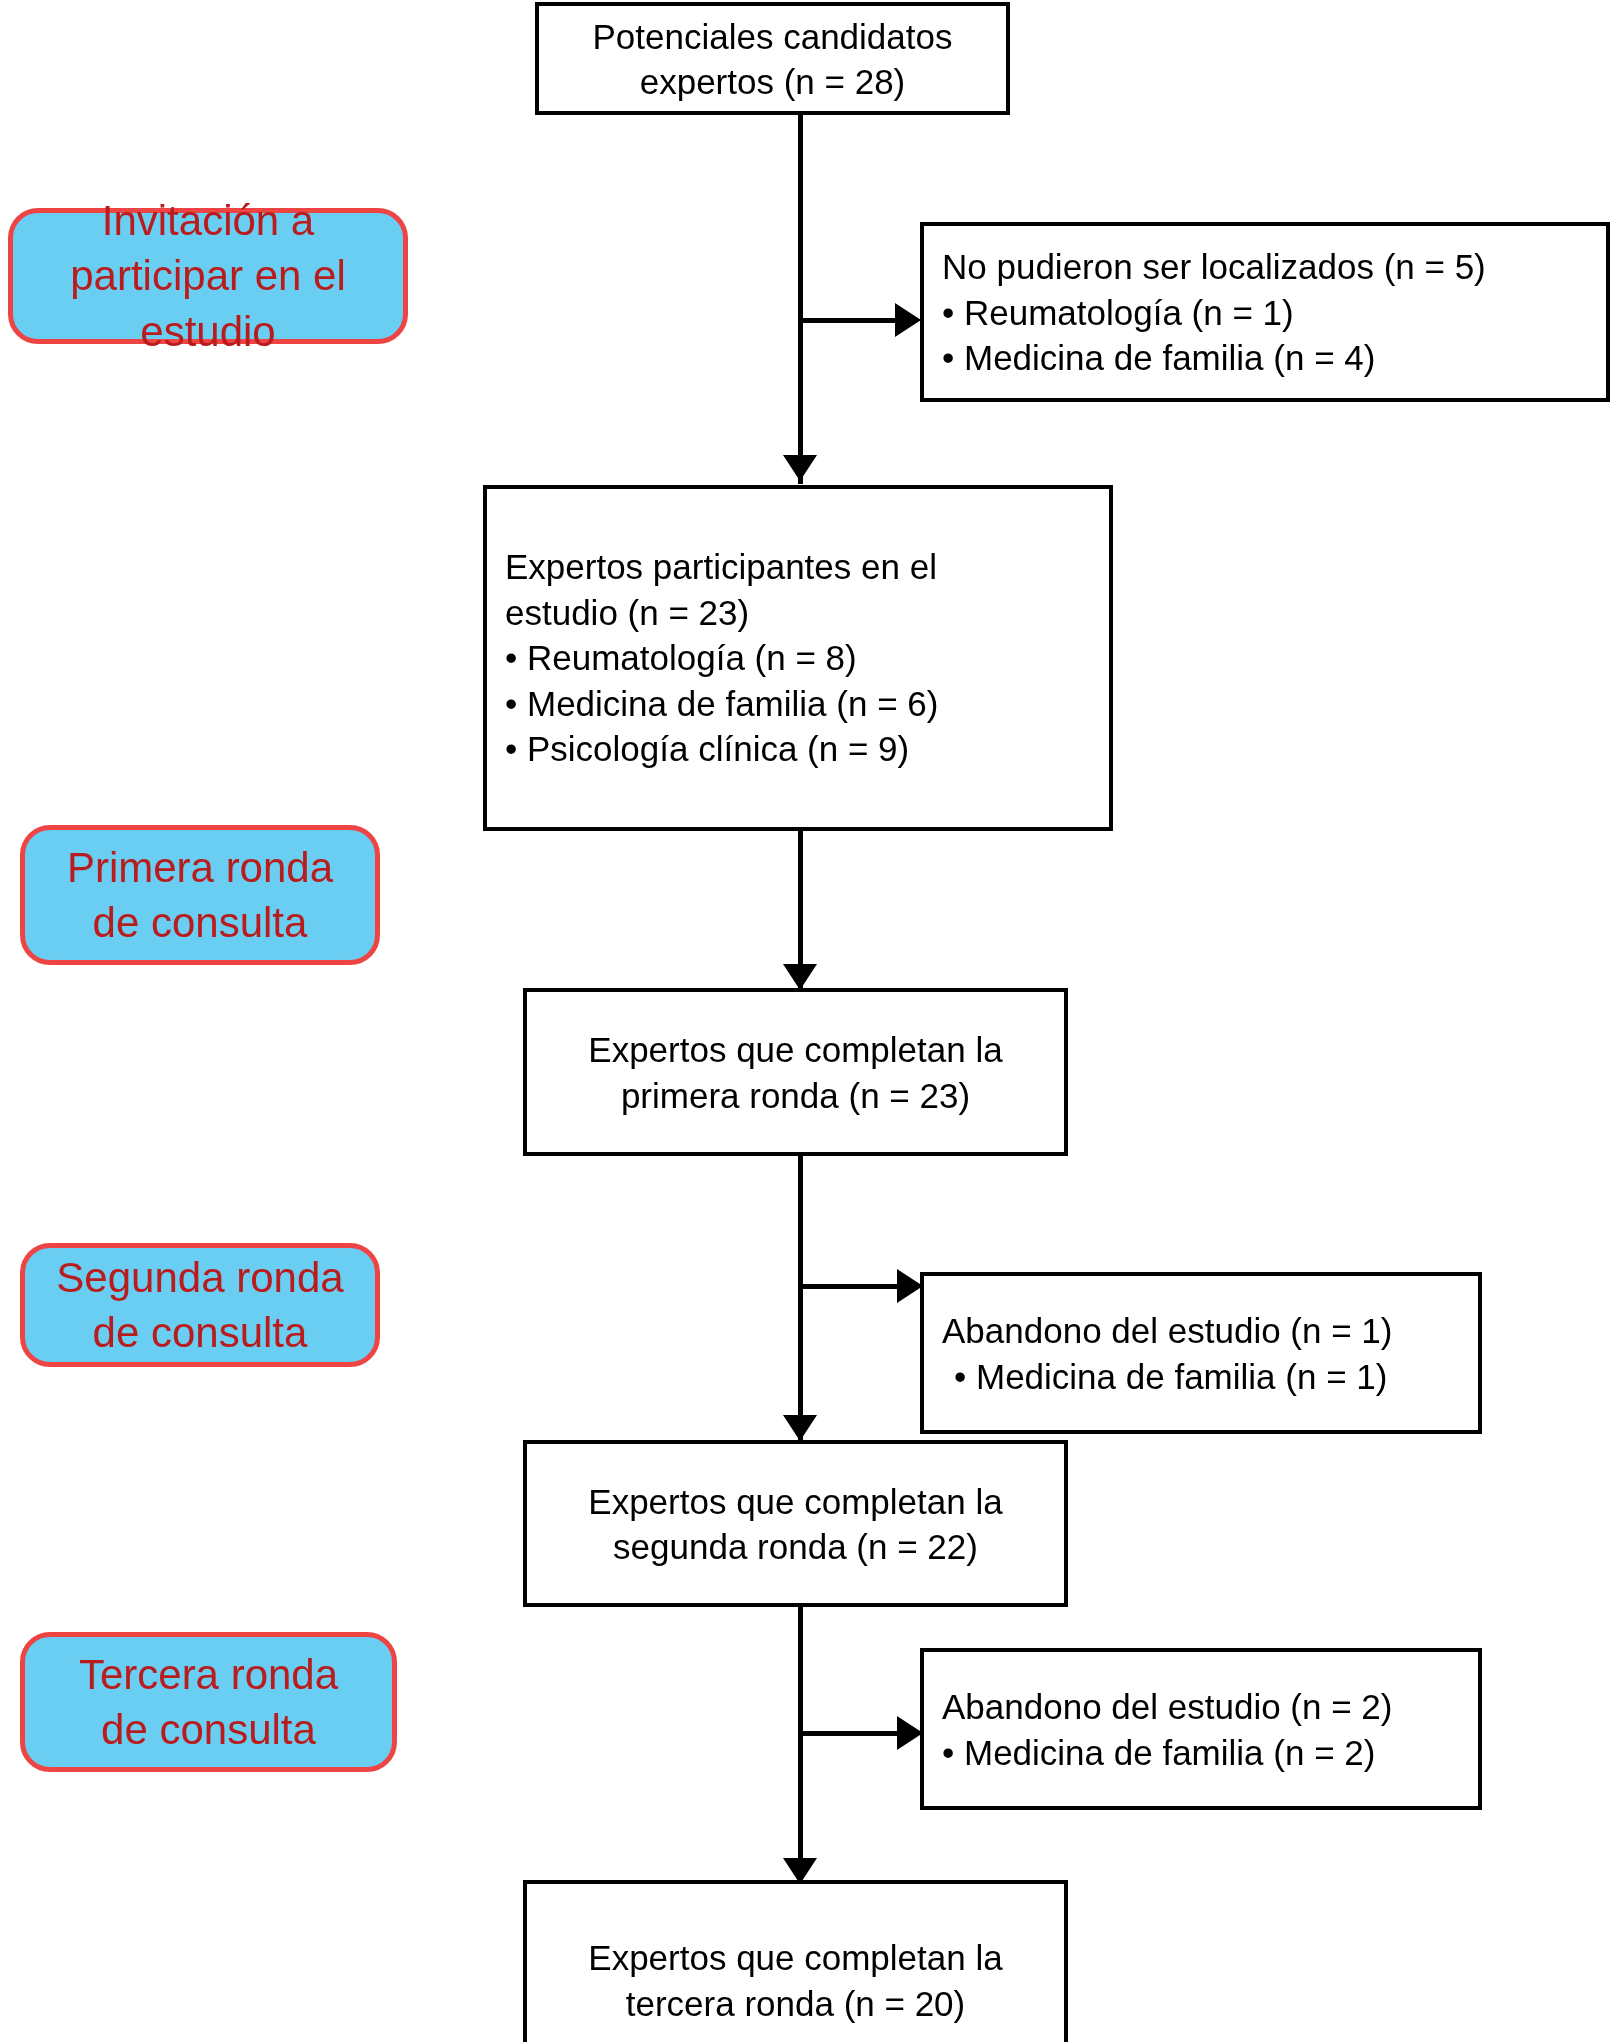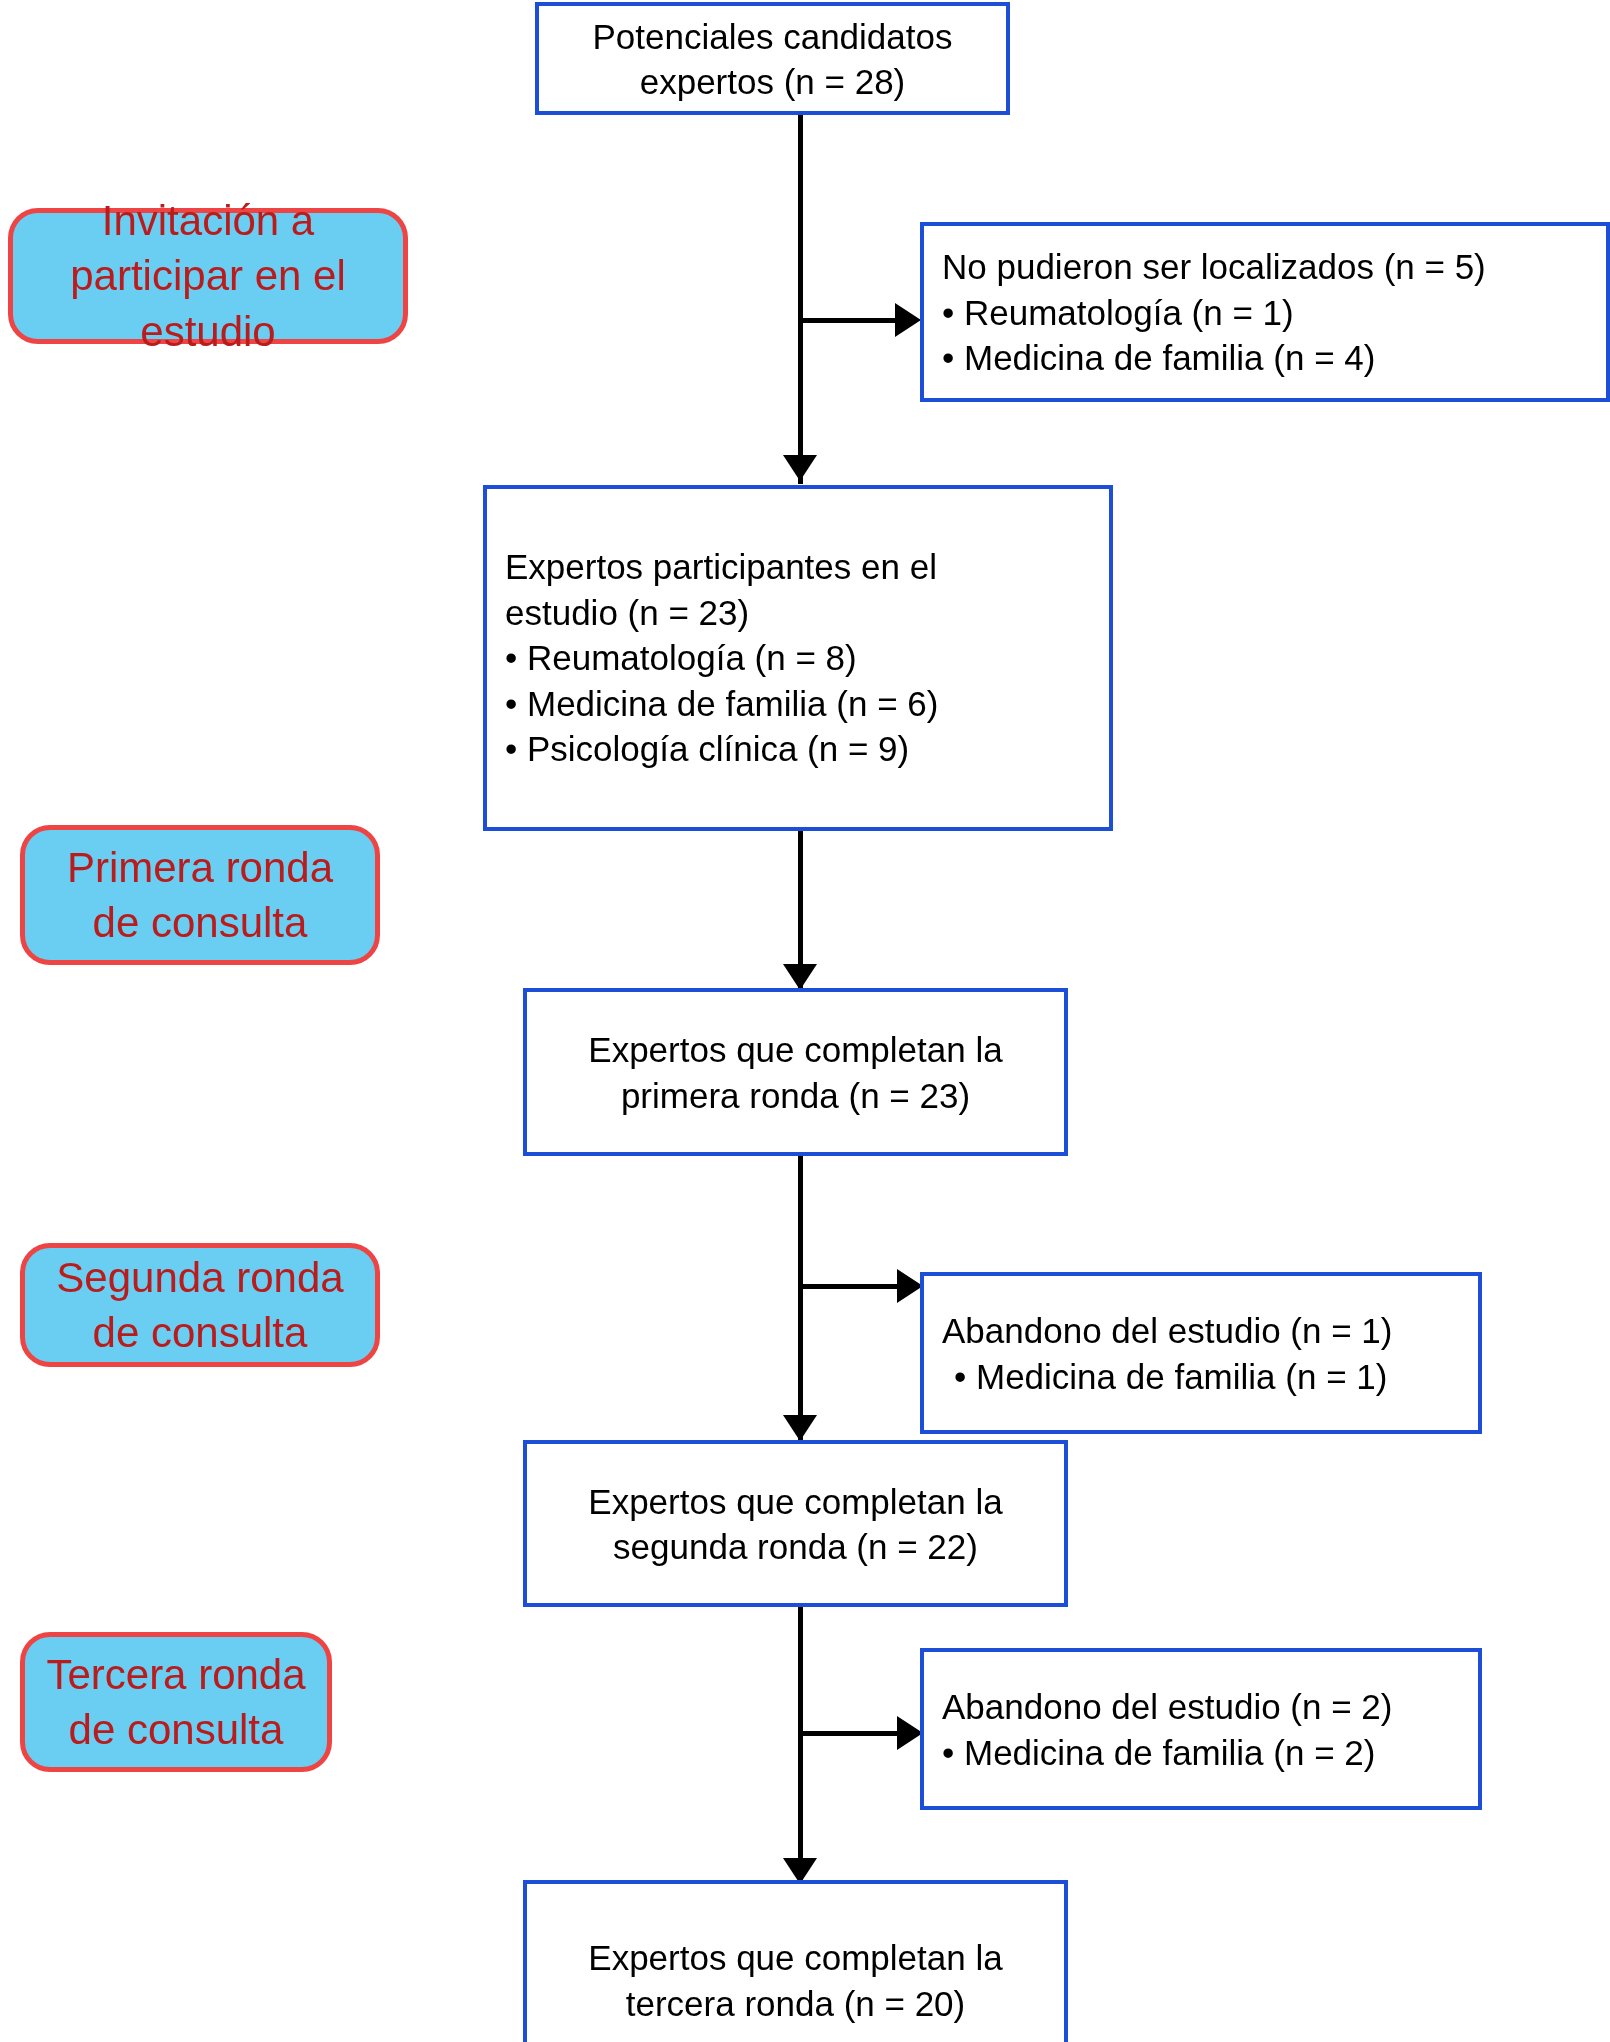--- a/index.html
+++ b/index.html
@@ -14,21 +14,21 @@
     background: #ffffff;
     overflow: hidden;
     font-family: "Liberation Sans", sans-serif;
     color: #000000;
   }
 
   
   .box {
     position: absolute;
     box-sizing: border-box;
-    border: 4px solid #1d4ed8;
+    border: 4px solid #000000;
     background: #ffffff;
     font-size: 35px;
     line-height: 1.30;
     color: #000000;
     z-index: 3;
   }
   .box .inner {
     position: absolute;
     left: 0; right: 0;
     top: 50%;
@@ -138,21 +138,21 @@
     </div>
   </div>
 
   <div class="stage" style="left:20px; top:1243px; width:360px; height:124px;">
     <div class="inner">
       <div>Segunda ronda</div>
       <div>de consulta</div>
     </div>
   </div>
 
-  <div class="stage" style="left:20px; top:1632px; width:312px; height:140px;">
+  <div class="stage" style="left:20px; top:1632px; width:377px; height:140px;">
     <div class="inner">
       <div>Tercera ronda</div>
       <div>de consulta</div>
     </div>
   </div>
 
   <div class="box center" style="left:535px; top:2px; width:475px; height:113px;">
     <div class="inner">
       <div class="line">Potenciales candidatos</div>
       <div class="line">expertos (n = 28)</div>

